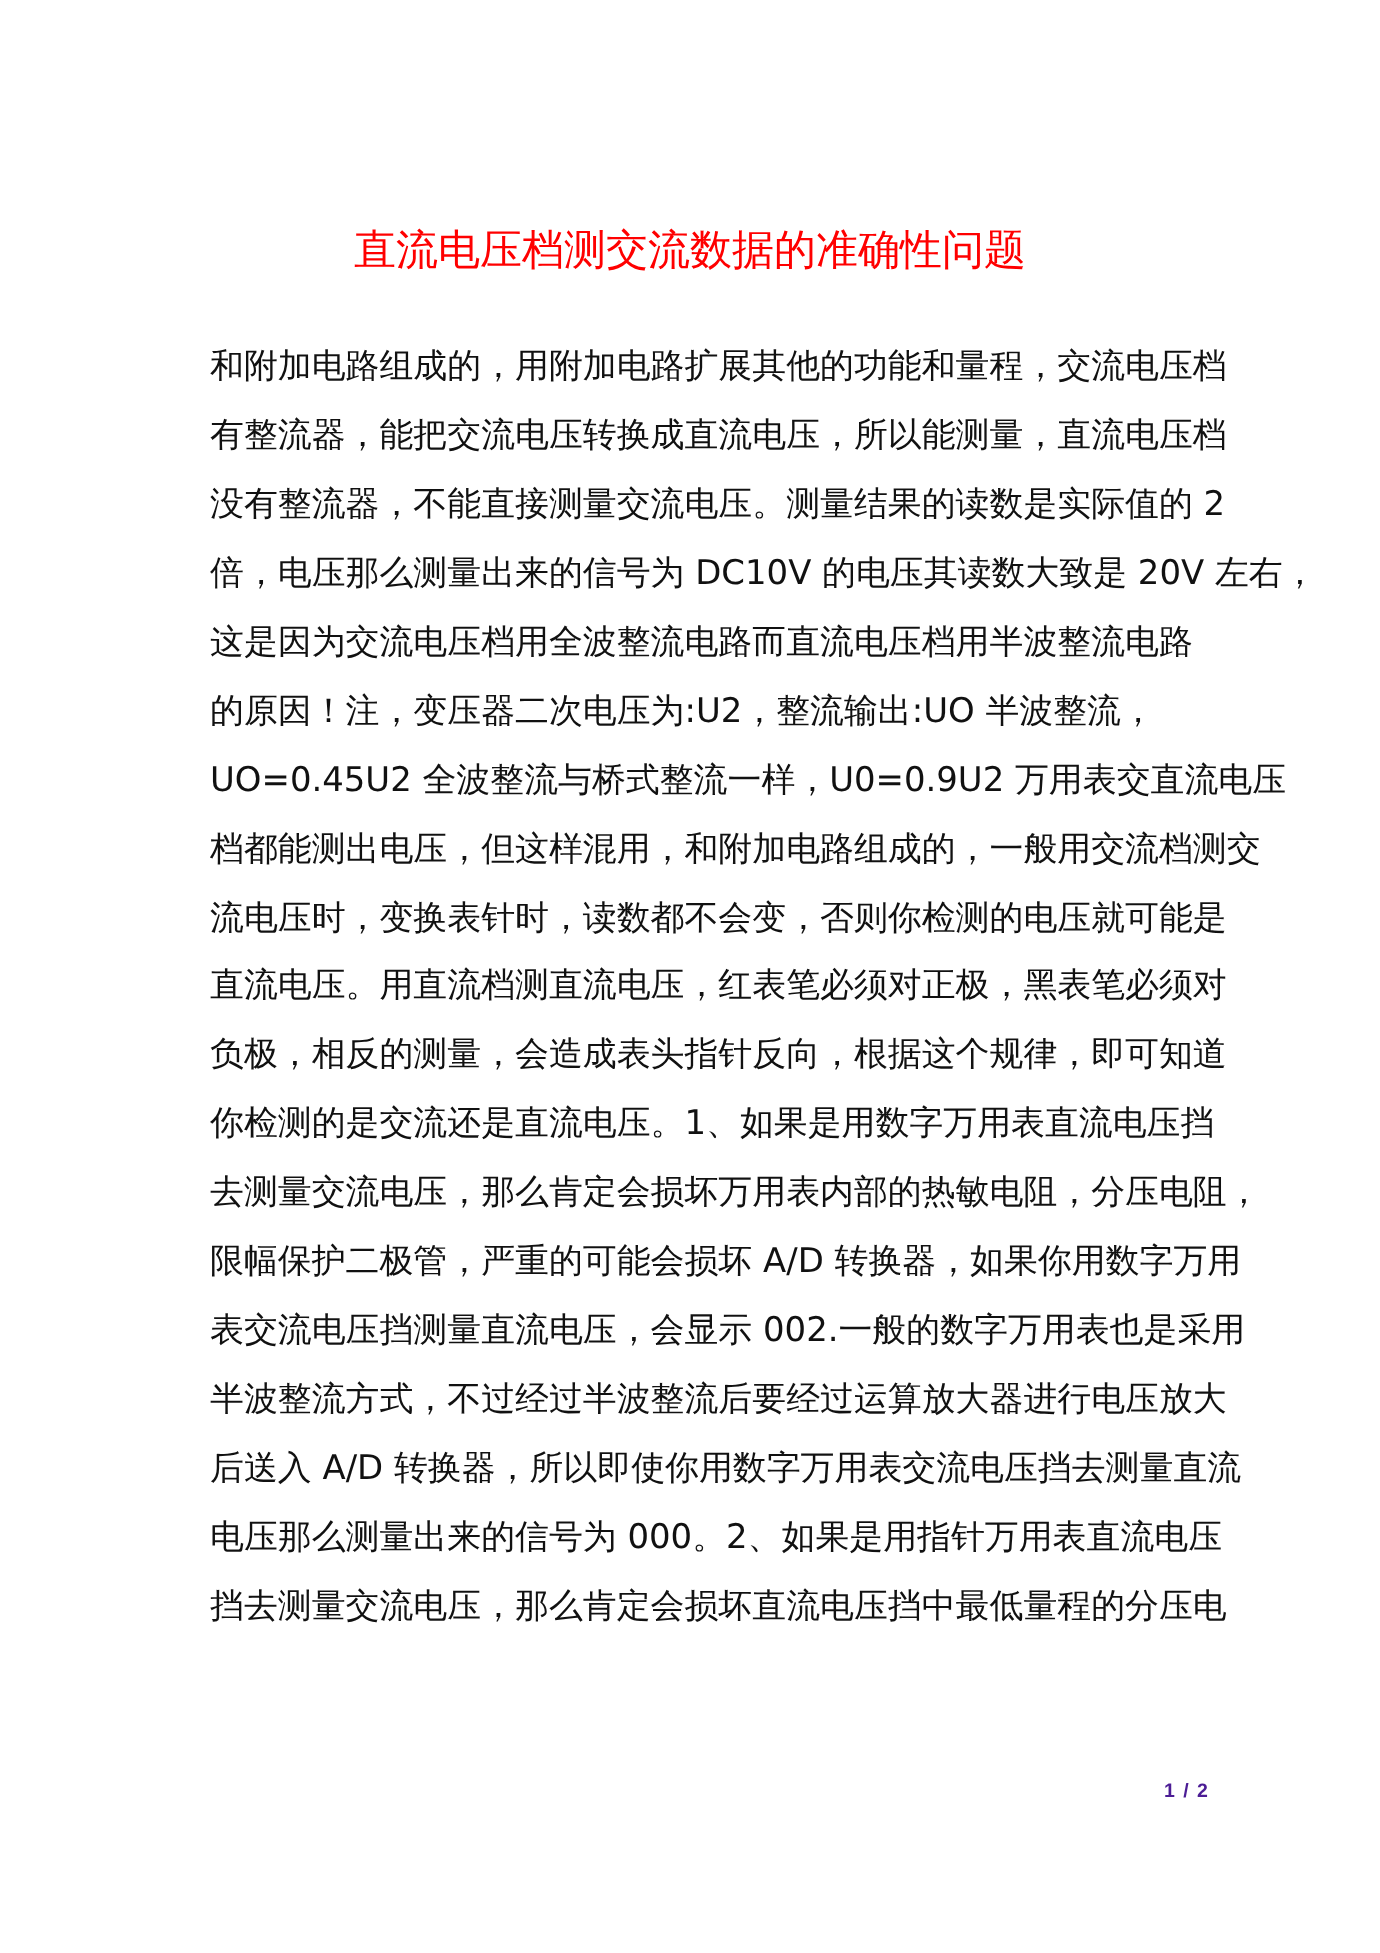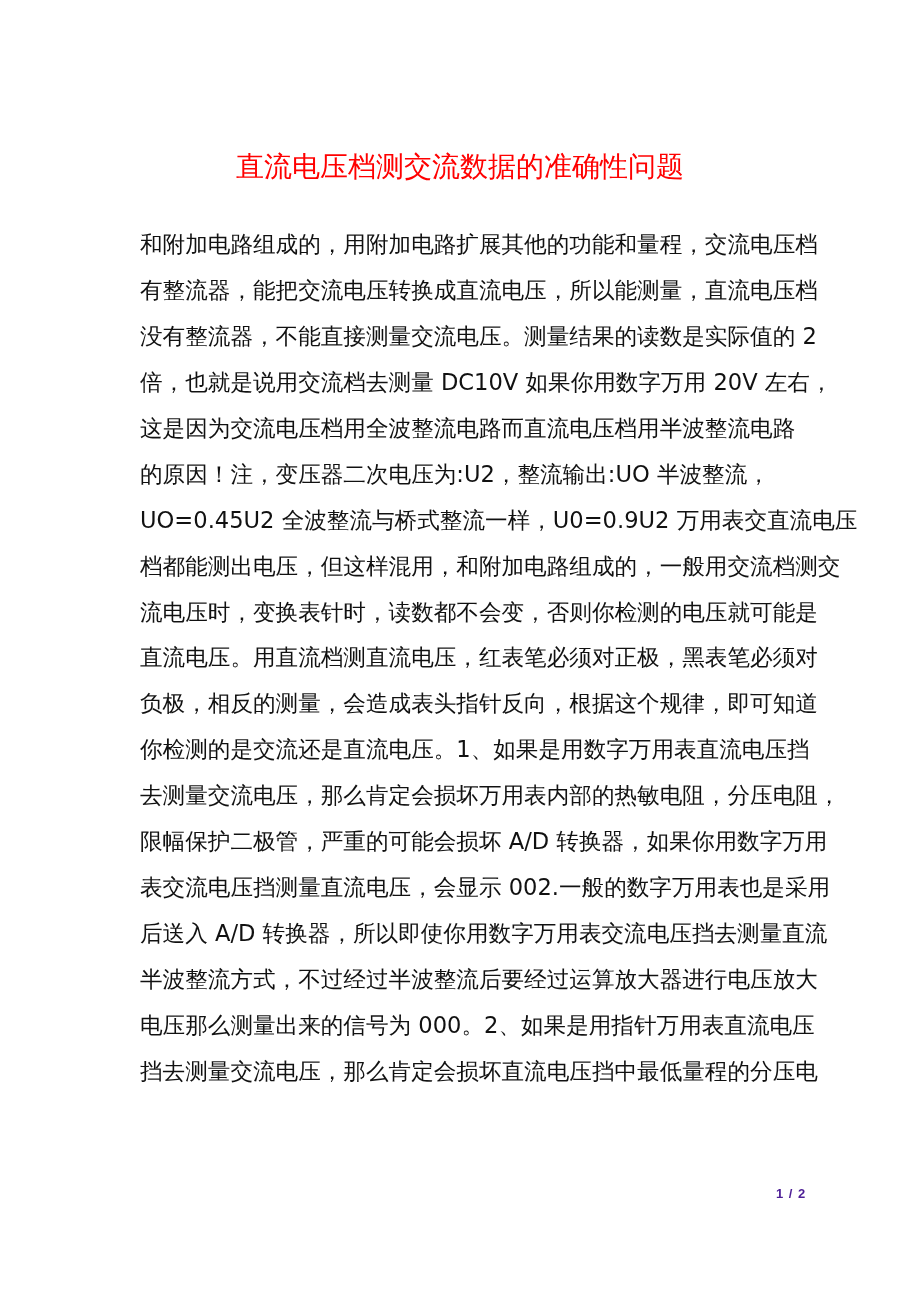--- a/index.html
+++ b/index.html
@@ -68,32 +68,32 @@
 </head>
 <body>
 
 <div class="page">
   <h1 class="doc-title">直流电压档测交流数据的准确性问题</h1>
 
   <div class="body-text">
     <span class="body-line">和附加电路组成的，用附加电路扩展其他的功能和量程，交流电压档</span>
     <span class="body-line">有整流器，能把交流电压转换成直流电压，所以能测量，直流电压档</span>
     <span class="body-line">没有整流器，不能直接测量交流电压。测量结果的读数是实际值的 2</span>
-    <span class="body-line">倍，也就是说用交流档去测量 DC10V 如果你用数字万用 20V 左右，</span>
+    <span class="body-line">倍，电压那么测量出来的信号为 DC10V 的电压其读数大致是 20V 左右，</span>
     <span class="body-line">这是因为交流电压档用全波整流电路而直流电压档用半波整流电路</span>
     <span class="body-line">的原因！注，变压器二次电压为:U2，整流输出:UO 半波整流，</span>
     <span class="body-line">UO=0.45U2 全波整流与桥式整流一样，U0=0.9U2 万用表交直流电压</span>
     <span class="body-line">档都能测出电压，但这样混用，和附加电路组成的，一般用交流档测交</span>
     <span class="body-line">流电压时，变换表针时，读数都不会变，否则你检测的电压就可能是</span>
     <span class="body-line">直流电压。用直流档测直流电压，红表笔必须对正极，黑表笔必须对</span>
     <span class="body-line">负极，相反的测量，会造成表头指针反向，根据这个规律，即可知道</span>
     <span class="body-line">你检测的是交流还是直流电压。1、如果是用数字万用表直流电压挡</span>
     <span class="body-line">去测量交流电压，那么肯定会损坏万用表内部的热敏电阻，分压电阻，</span>
     <span class="body-line">限幅保护二极管，严重的可能会损坏 A/D 转换器，如果你用数字万用</span>
     <span class="body-line">表交流电压挡测量直流电压，会显示 002.一般的数字万用表也是采用</span>
+    <span class="body-line">半波整流方式，不过经过半波整流后要经过运算放大器进行电压放大</span>
     <span class="body-line">后送入 A/D 转换器，所以即使你用数字万用表交流电压挡去测量直流</span>
-    <span class="body-line">半波整流方式，不过经过半波整流后要经过运算放大器进行电压放大</span>
     <span class="body-line">电压那么测量出来的信号为 000。2、如果是用指针万用表直流电压</span>
     <span class="body-line">挡去测量交流电压，那么肯定会损坏直流电压挡中最低量程的分压电</span>
   </div>
 
   <div class="page-number">1 / 2</div>
 </div>
 
 </body></html>

